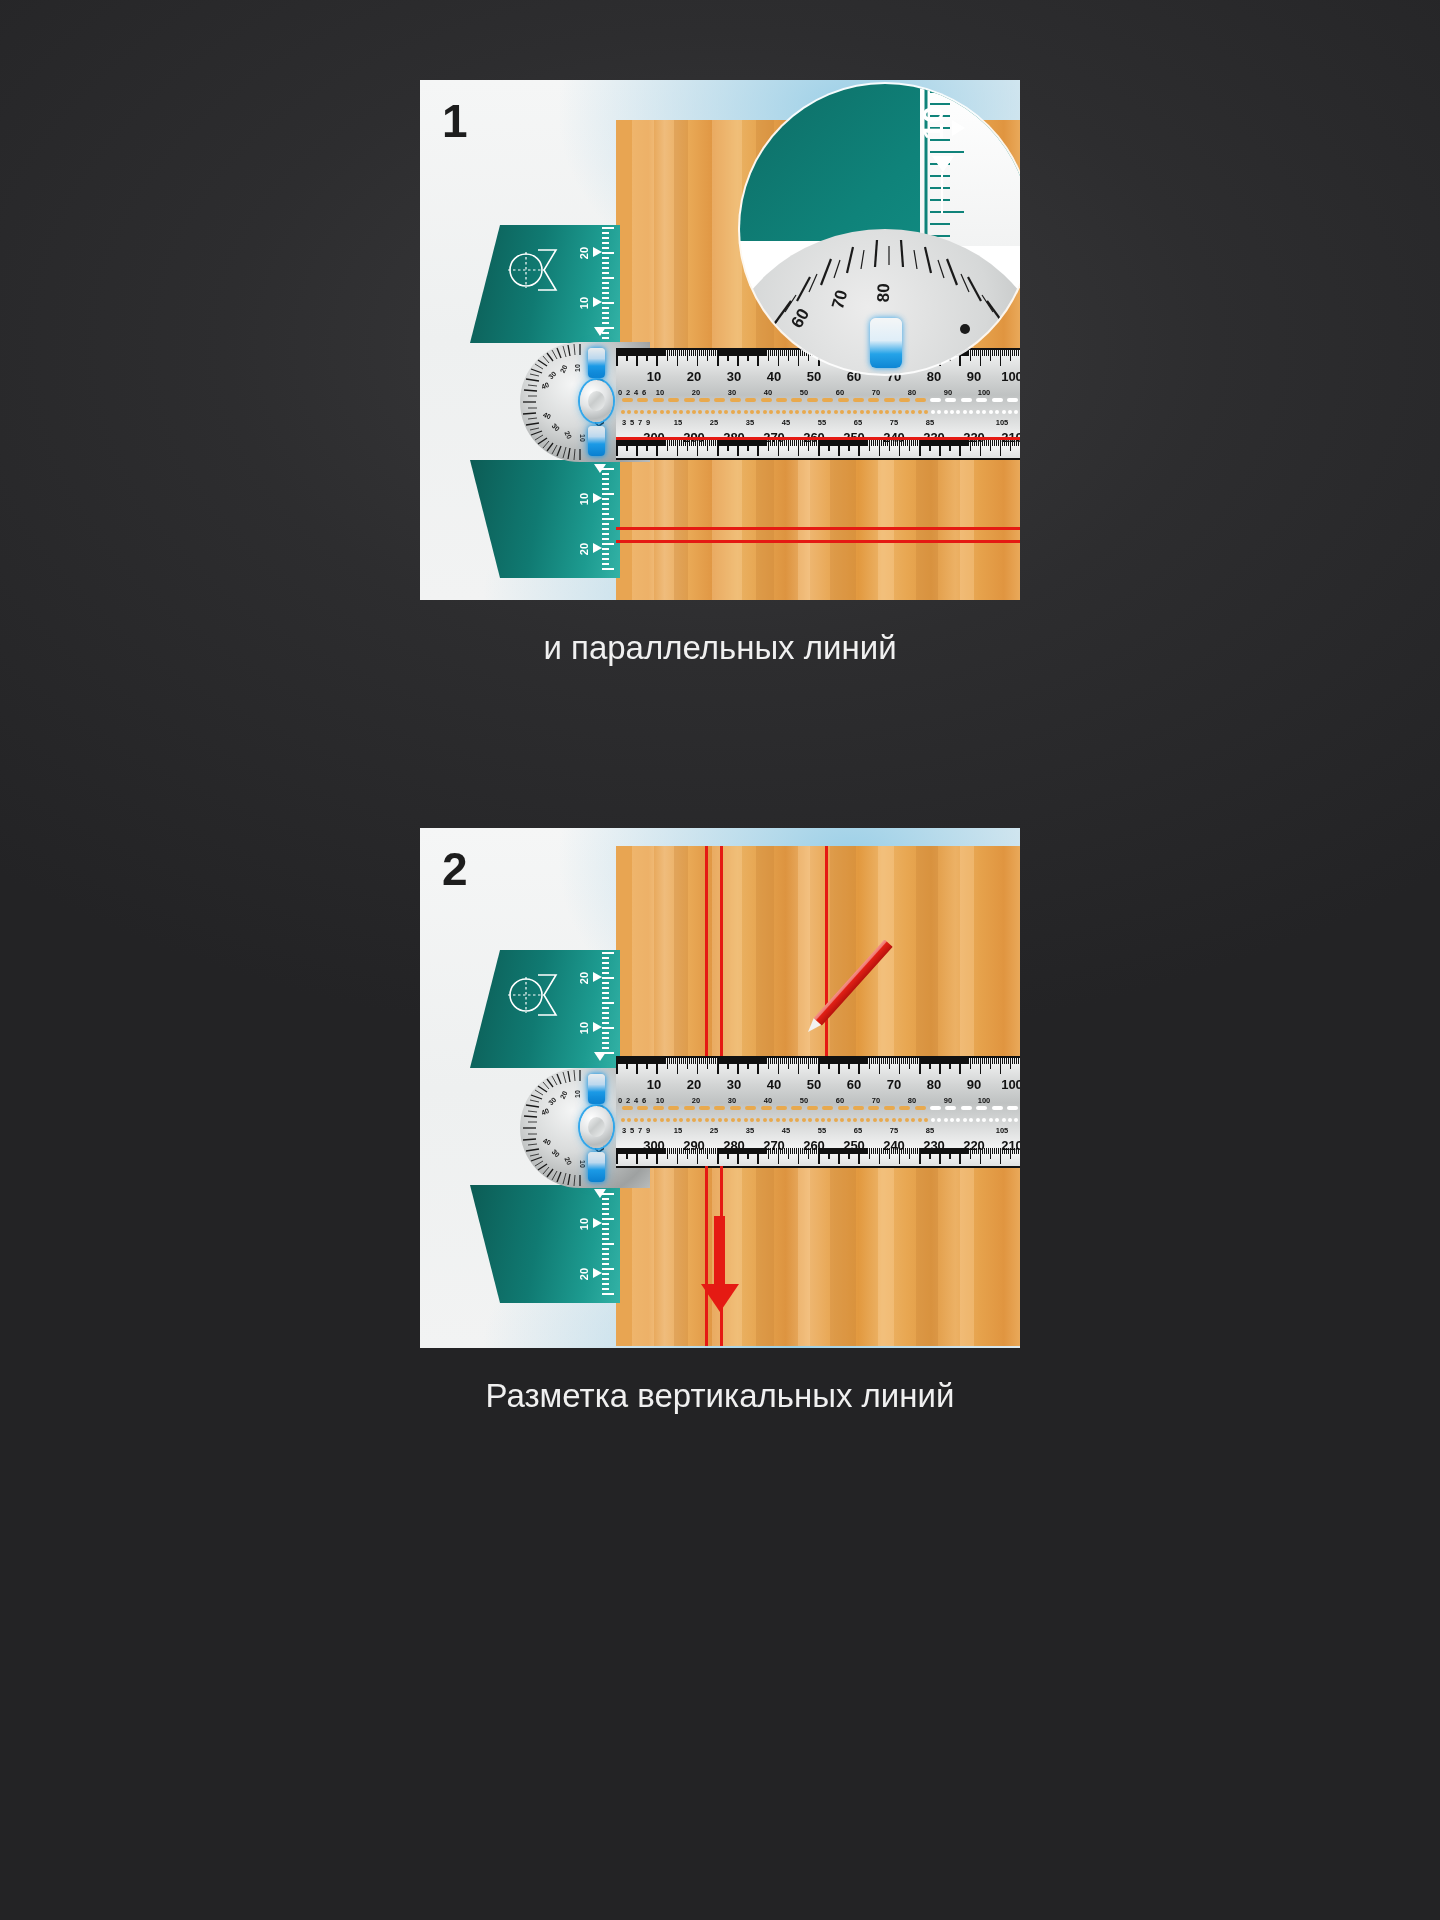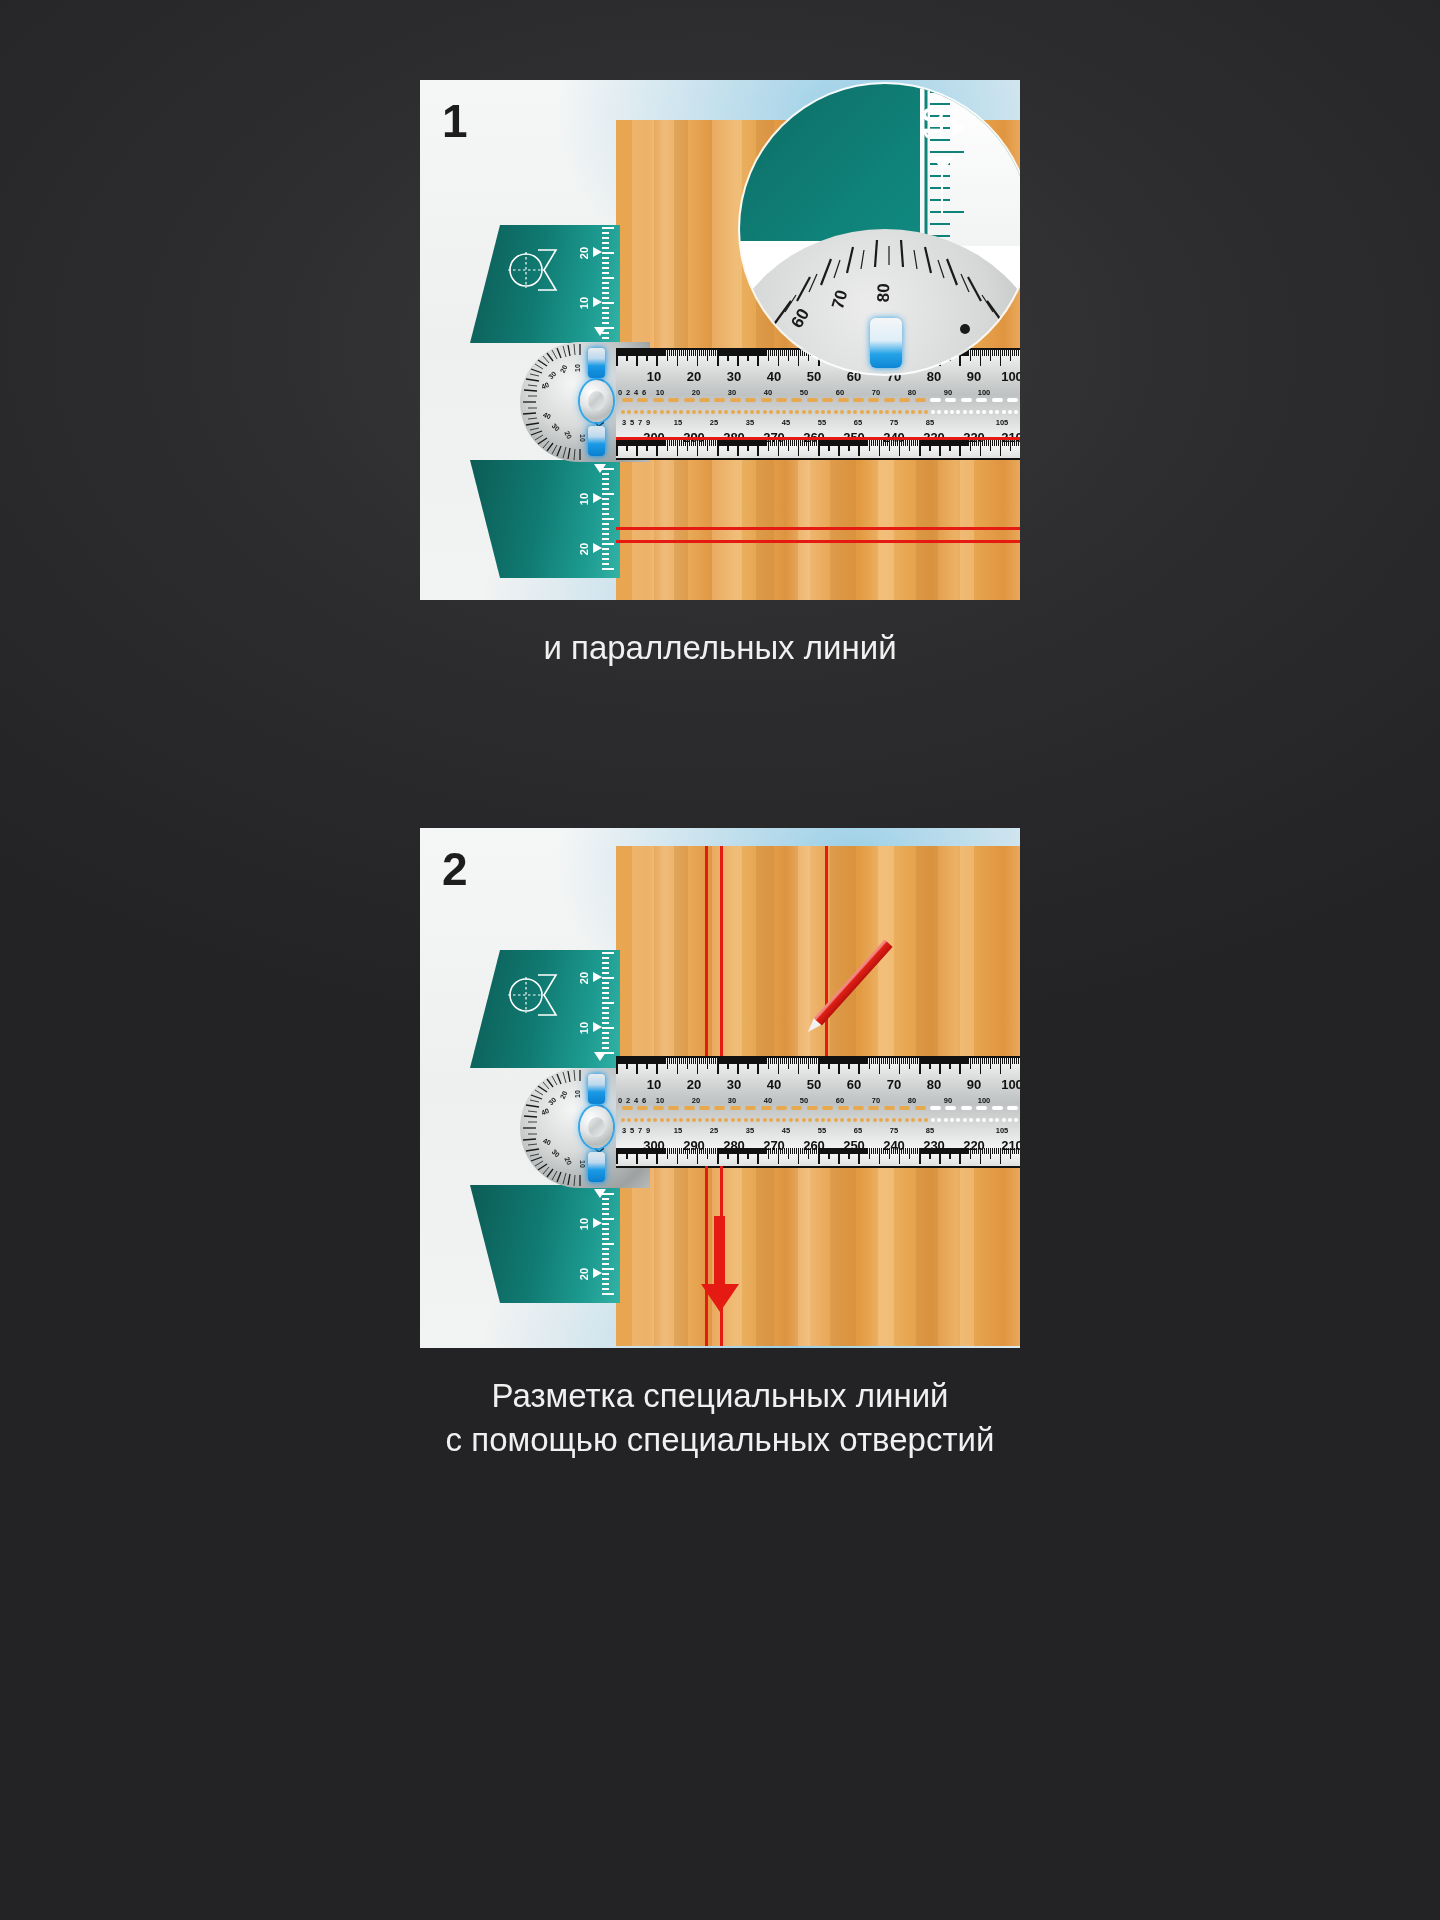--- a/index.html
+++ b/index.html
@@ -1774,18 +1774,17 @@
           </div>
       </div>
 
       <div class="arrow-down" style="left:280px; top:388px; width:40px; height:98px;">
         <div class="arrow-shaft" style="left:14px; top:0; width:11px; height:72px;"></div>
         <div class="arrow-head" style="left:1px;  top:68px;"></div>
       </div>
     </div>
 
     <div class="caption">
-      <div>Разметка специальных линий</div>
-      <div>с помощью специальных отверстий</div>
+      <div>Разметка вертикальных линий</div>
     </div>
   </div>
 
 </div>
 
 </body></html>

